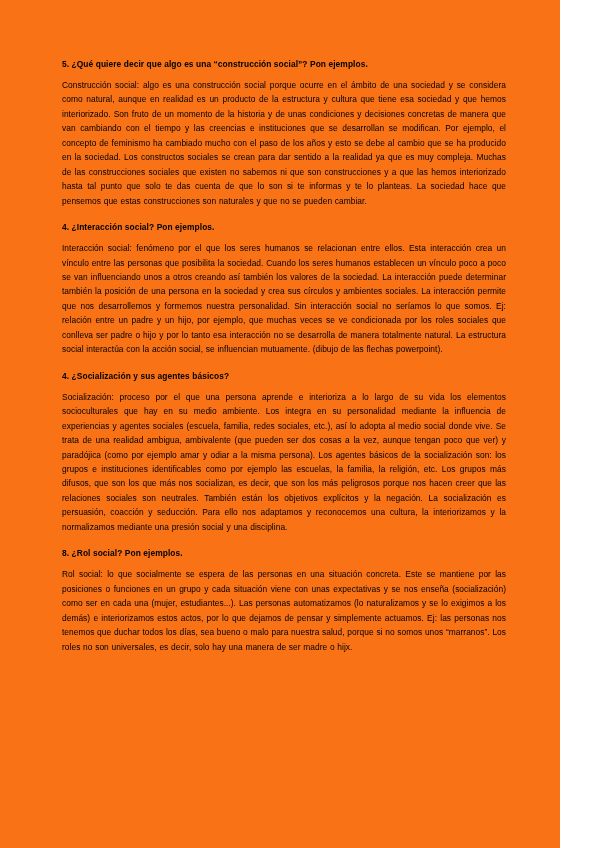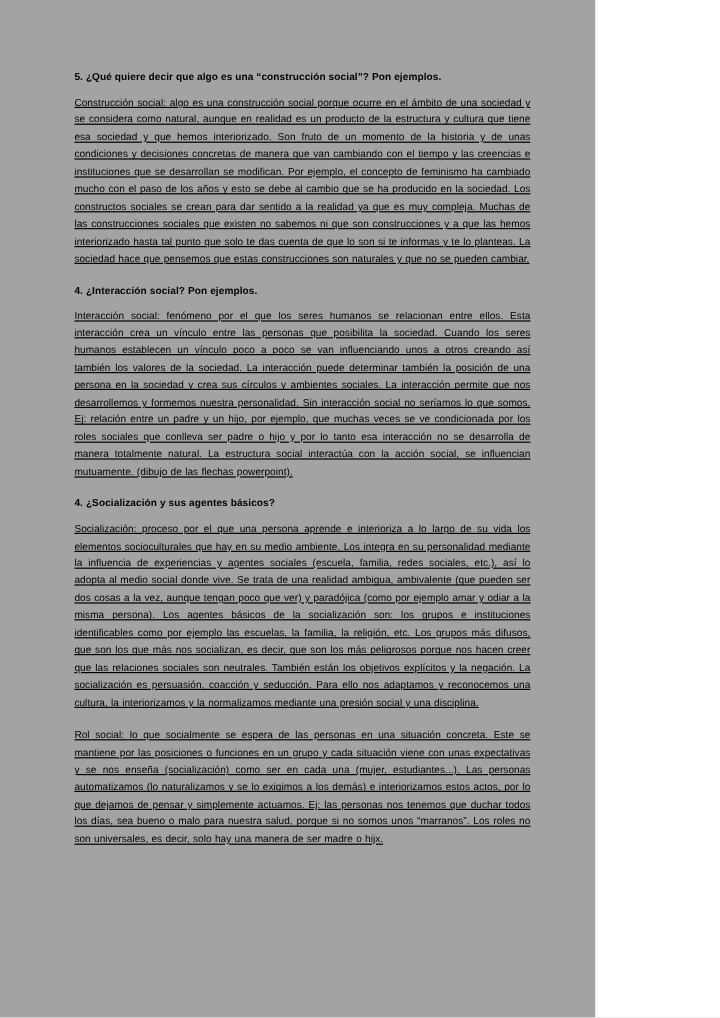--- a/index.html
+++ b/index.html
@@ -8,46 +8,45 @@
     background: #ffffff;
   }
   body {
     width: 600px;
     height: 848px;
     font-family: "Liberation Sans", sans-serif;
     color: #000000;
     overflow: hidden;
   }
   .page {
-    width: 496px;
+    width: 560px;
     height: 848px;
     box-sizing: border-box;
     padding: 58px 54px 24px 62px;
-    background: #a3a3a3;
+    background: #f97316;
   }
   .doc {
     width: 100%;
   }
   .q-heading {
     font-size: 8.4px;
     font-weight: bold;
     line-height: 1.55;
     margin: 0 0 7px 0;
     text-align: justify;
     letter-spacing: 0.01em;
   }
   .q-body {
     font-size: 8.4px;
     font-weight: normal;
     line-height: 1.72;
     margin: 0 0 13px 0;
     text-align: justify;
     letter-spacing: 0.005em;
     word-spacing: 0.04em;
-    text-decoration: underline;
   }
   .block:last-child .q-body {
     margin-bottom: 16px;
   }
 </style>
 </head>
 <body>
 
 <div class="page">
   <div class="doc">
@@ -61,17 +60,18 @@
       <p class="q-heading">4. ¿Interacción social? Pon ejemplos.</p>
       <p class="q-body">Interacción social: fenómeno por el que los seres humanos se relacionan entre ellos. Esta interacción crea un vínculo entre las personas que posibilita la sociedad. Cuando los seres humanos establecen un vínculo poco a poco se van influenciando unos a otros creando así también los valores de la sociedad. La interacción puede determinar también la posición de una persona en la sociedad y crea sus círculos y ambientes sociales. La interacción permite que nos desarrollemos y formemos nuestra personalidad. Sin interacción social no seríamos lo que somos. Ej: relación entre un padre y un hijo, por ejemplo, que muchas veces se ve condicionada por los roles sociales que conlleva ser padre o hijo y por lo tanto esa interacción no se desarrolla de manera totalmente natural. La estructura social interactúa con la acción social, se influencian mutuamente. (dibujo de las flechas powerpoint).</p>
     </div>
 
     <div class="block">
       <p class="q-heading">4. ¿Socialización y sus agentes básicos?</p>
       <p class="q-body"> Socialización: proceso por el que una persona aprende e interioriza a lo largo de su vida los elementos socioculturales que hay en su medio ambiente. Los integra en su personalidad mediante la influencia de experiencias y agentes sociales (escuela, familia, redes sociales, etc.), así lo adopta al medio social donde vive. Se trata de una realidad ambigua, ambivalente (que pueden ser dos cosas a la vez, aunque tengan poco que ver) y paradójica (como por ejemplo amar y odiar a la misma persona). Los agentes básicos de la socialización son: los grupos e instituciones identificables como por ejemplo las escuelas, la familia, la religión, etc. Los grupos más difusos, que son los que más nos socializan, es decir, que son los más peligrosos porque nos hacen creer que las relaciones sociales son neutrales. También están los objetivos explícitos y la negación. La socialización es persuasión, coacción y seducción. Para ello nos adaptamos y reconocemos una cultura, la interiorizamos y la normalizamos mediante una presión social y una disciplina.</p>
     </div>
 
     <div class="block">
+      <p class="q-heading">8. ¿Rol social? Pon ejemplos.</p>
       <p class="q-body">Rol social: lo que socialmente se espera de las personas en una situación concreta. Este se mantiene por las posiciones o funciones en un grupo y cada situación viene con unas expectativas y se nos enseña (socialización) como ser en cada una (mujer, estudiantes...). Las personas automatizamos (lo naturalizamos y se lo exigimos a los demás) e interiorizamos estos actos, por lo que dejamos de pensar y simplemente actuamos. Ej: las personas nos tenemos que duchar todos los días, sea bueno o malo para nuestra salud, porque si no somos unos “marranos”. Los roles no son universales, es decir, solo hay una manera de ser madre o hijx.</p>
     </div>
 
   </div>
 </div>
 
 </body></html>

